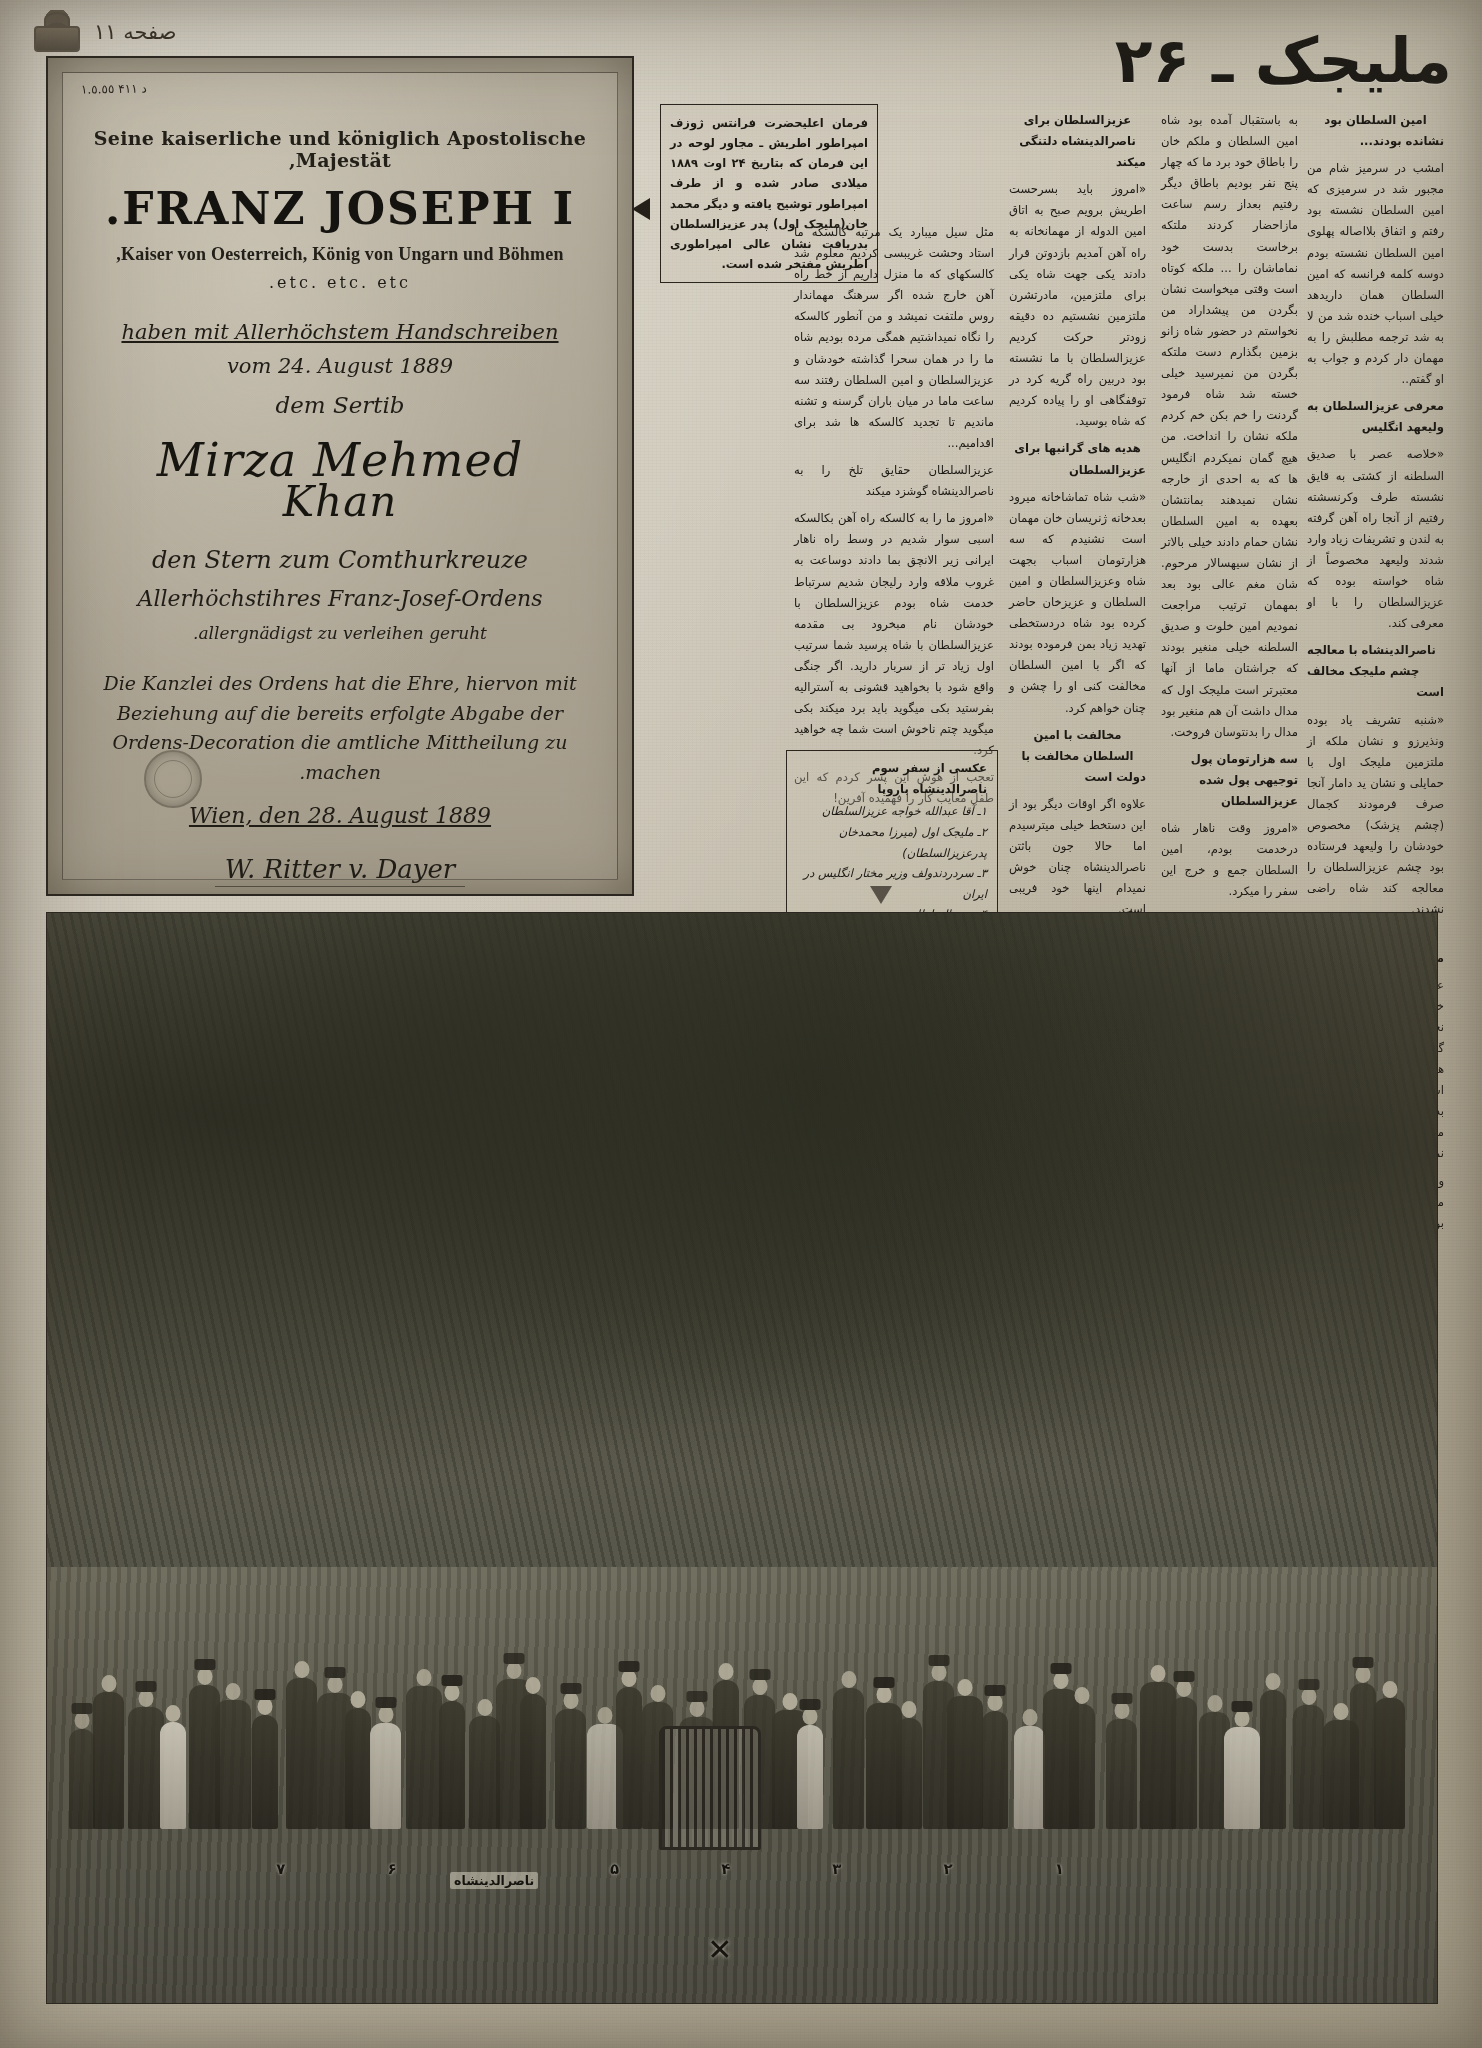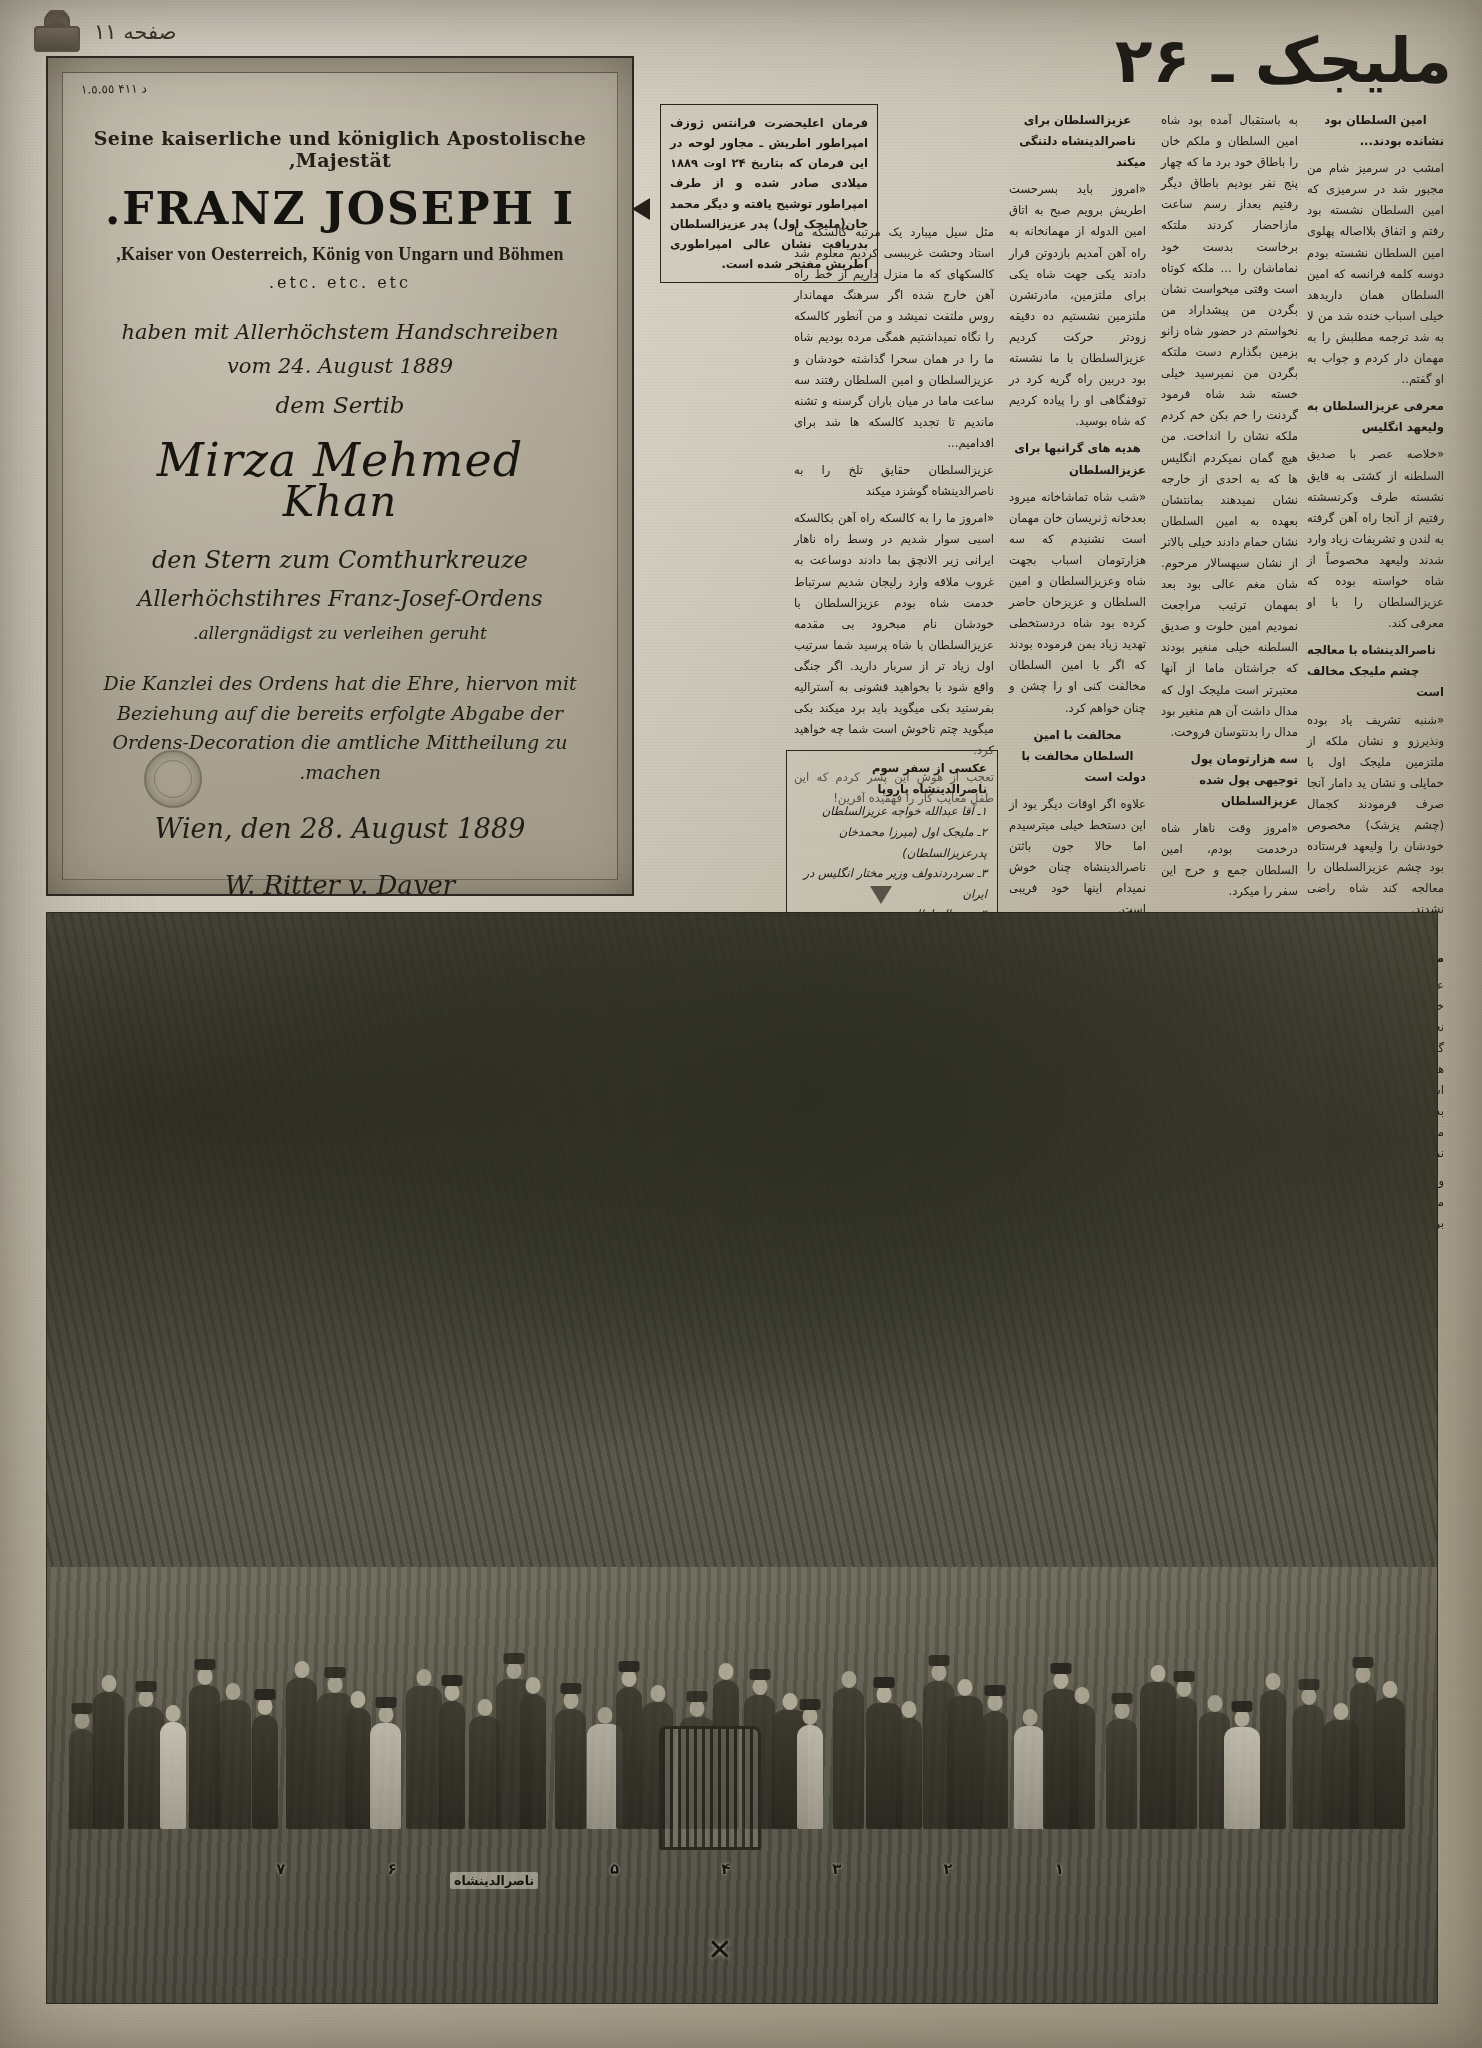--- a/index.html
+++ b/index.html
@@ -94,33 +94,33 @@
     font-size:44px;letter-spacing:2px;color:#15130f;
   }
   .d-line2{
     margin-top:10px;font-family:Liberation Serif, serif;font-weight:bold;
     font-size:18px;letter-spacing:.2px;color:#232019;
   }
   .d-etc{margin-top:8px;font-family:"DejaVu Serif",serif;font-size:16px;letter-spacing:3px;}
   .script{
     font-family:"DejaVu Serif",serif;font-style:italic;color:#201d17;
   }
-  .d-s1{margin-top:28px;font-size:21px;}
+  .d-s1{margin-top:28px;font-size:21px;text-decoration:underline;}
   .d-s2{margin-top:10px;font-size:21px;}
   .d-s3{margin-top:14px;font-size:23px;}
   .d-name{
     margin-top:18px;font-size:46px;font-style:italic;letter-spacing:1px;
     font-family:"DejaVu Serif",serif;color:#17150f;line-height:1.05;
   }
   .d-name .second{display:block;font-size:42px;margin-top:-4px;}
   .d-s4{margin-top:22px;font-size:24px;}
   .d-s5{margin-top:12px;font-size:22px;}
   .d-s6{margin-top:12px;font-size:17px;}
   .d-body{margin-top:26px;font-size:19px;line-height:1.55;}
-  .d-place{margin-top:26px;font-size:27px;}
+  .d-place{margin-top:16px;font-size:22px;text-decoration:underline;}
   .d-sign{
     margin-top:26px;font-size:26px;text-align:center;
     border-bottom:1px solid rgba(40,36,28,.6);display:inline-block;padding:0 10px 2px;
   }
   .seal{
     position:absolute;left:96px;bottom:86px;width:54px;height:54px;
     border:2px solid rgba(45,40,30,.55);border-radius:50%;
     box-shadow:inset 0 0 12px rgba(40,35,25,.5);
     opacity:.7;
   }

